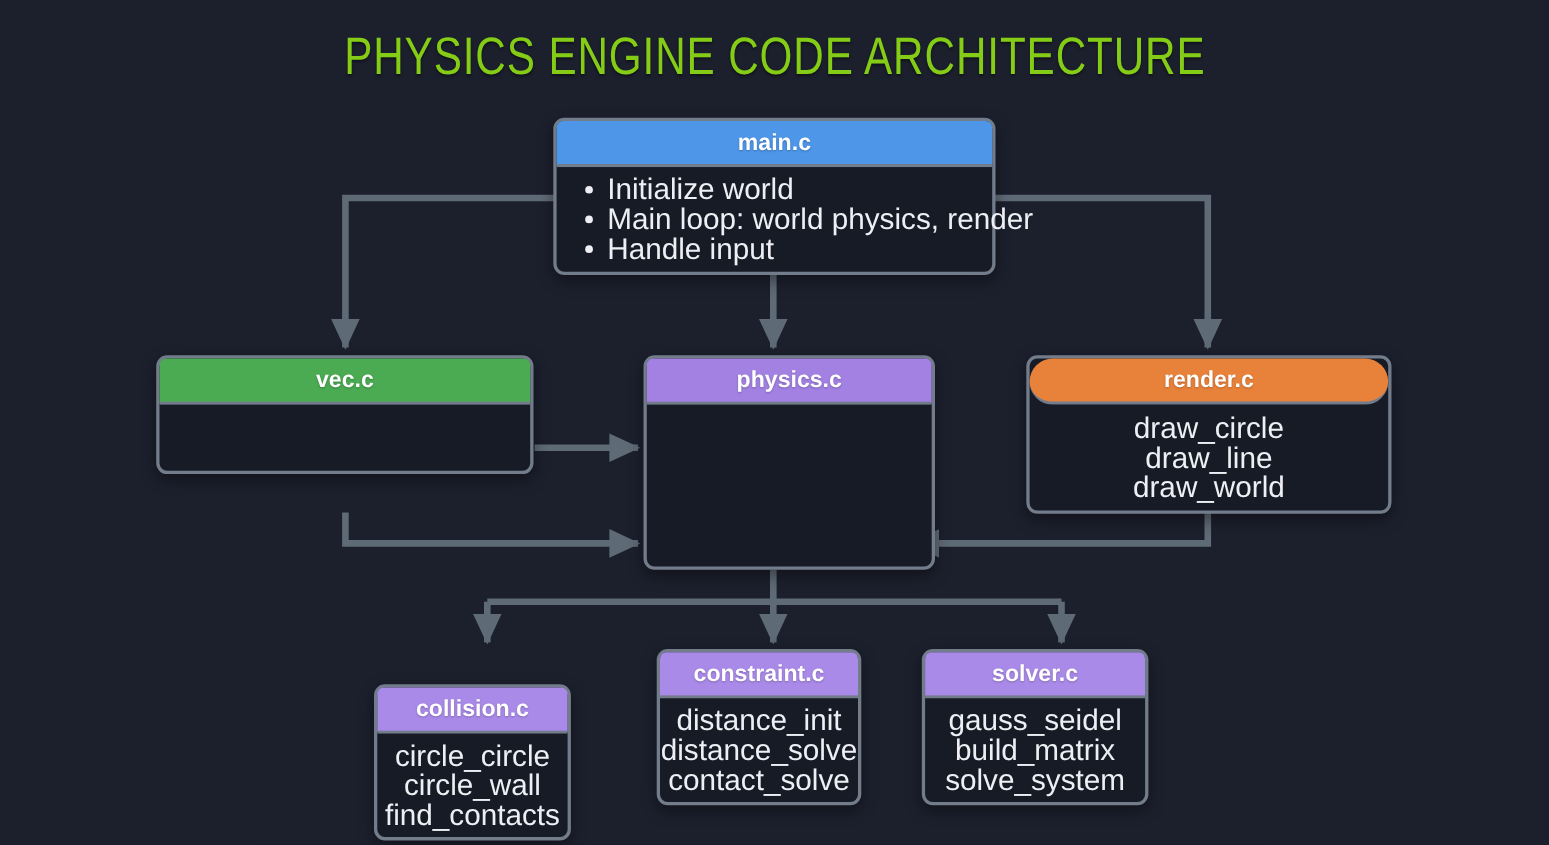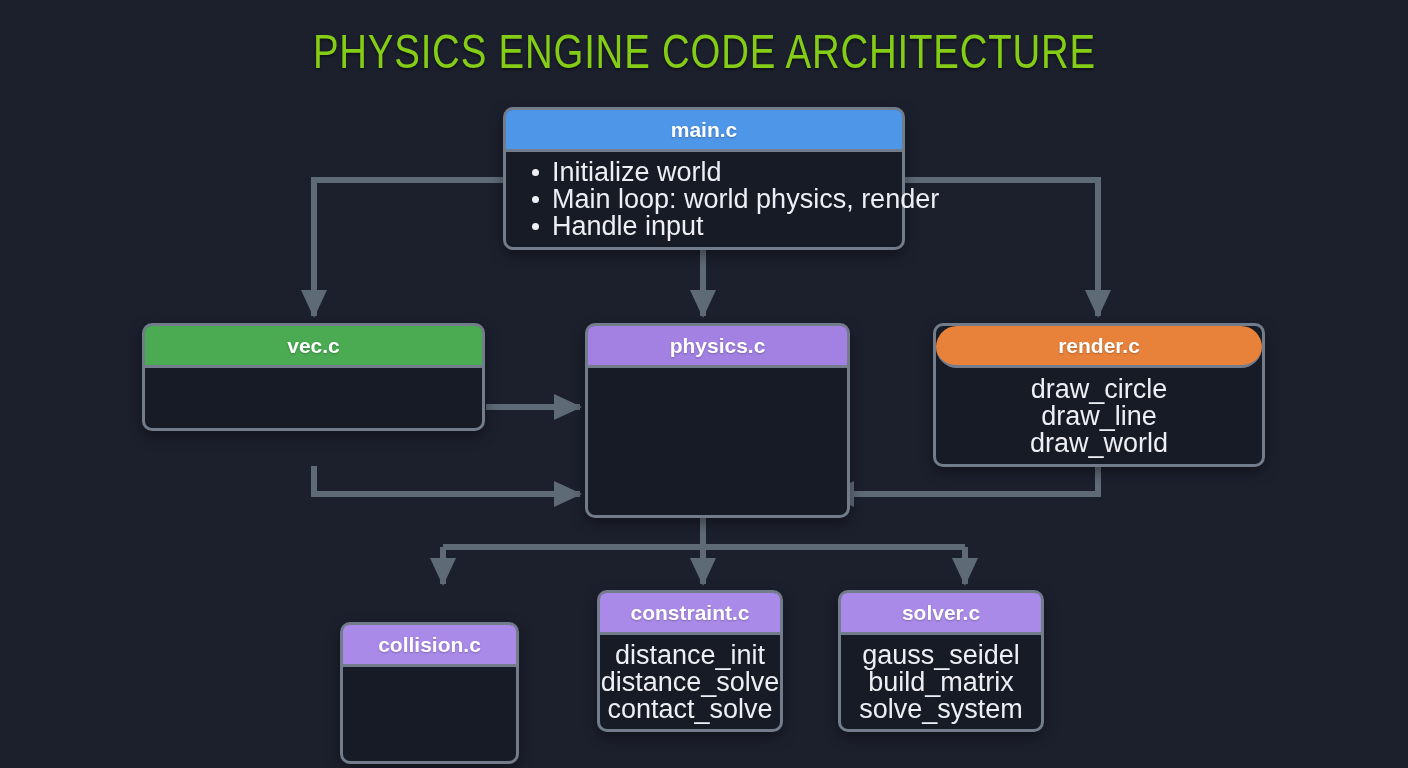--- a/index.html
+++ b/index.html
@@ -148,20 +148,25 @@
     <div class="node-header hdr-orange">render.c</div>
     <div class="node-body">
       <div class="fn-line">draw_circle</div>
       <div class="fn-line">draw_line</div>
       <div class="fn-line">draw_world</div>
     </div>
   </div>
 
   <div class="node" style="left:340px;top:622px;width:179px;height:142px;">
     <div class="node-header hdr-purple-light">collision.c</div>
+    <div class="node-body">
+      <div class="fn-line">circle_circle</div>
+      <div class="fn-line">circle_wall</div>
+      <div class="fn-line">find_contacts</div>
+    </div>
   </div>
 
   <div class="node" style="left:597px;top:590px;width:186px;height:142px;">
     <div class="node-header hdr-purple-light">constraint.c</div>
     <div class="node-body">
       <div class="fn-line">distance_init</div>
       <div class="fn-line">distance_solve</div>
       <div class="fn-line">contact_solve</div>
     </div>
   </div>

